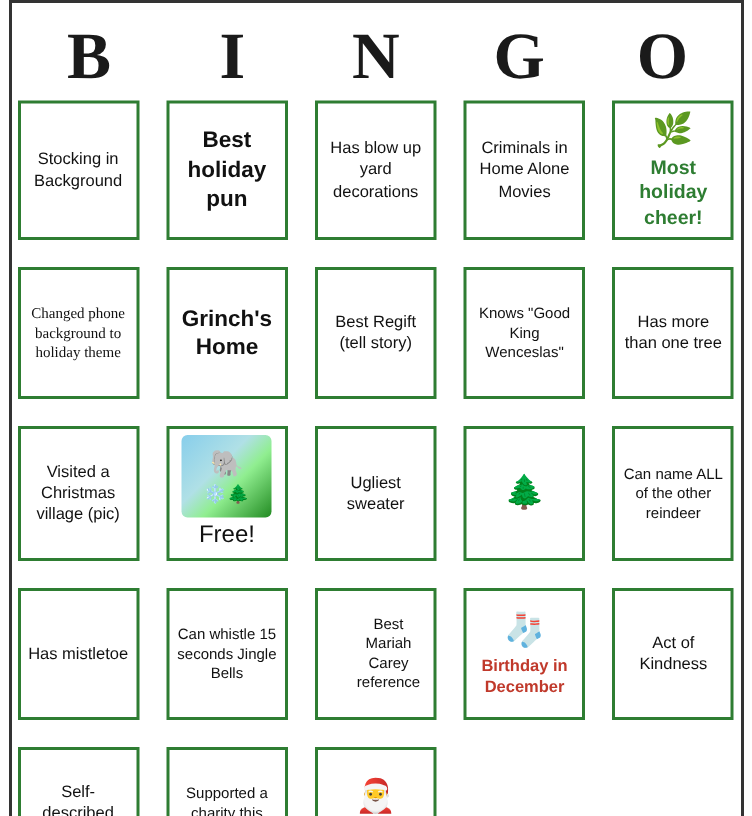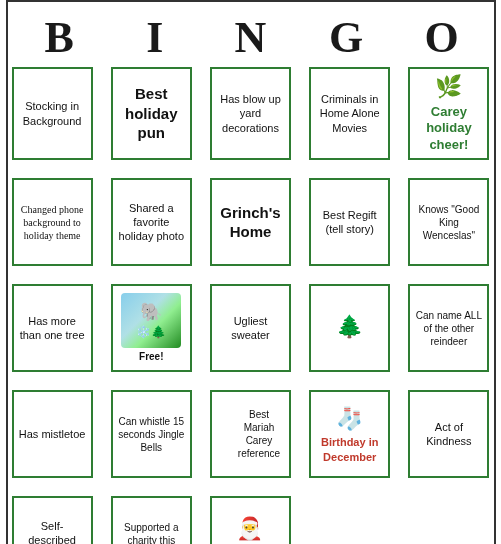--- a/index.html
+++ b/index.html
@@ -72,22 +72,22 @@
       background: linear-gradient(135deg, #87ceeb 0%, #b0e0e6 40%, #90ee90 60%, #228b22 100%);
       border-radius: 4px;
       display: flex;
       flex-direction: column;
       align-items: center;
       justify-content: center;
       font-size: 20px;
       margin-bottom: 2px;
     }
     .cell-label {
-      font-size: 10px;
-      font-weight: bold;
+      font-size: 16px;
+      font-weight: normal;
       color: #111;
     }
   </style>
 </head>
 <body>
 
 <div class="bingo-card">
   <div class="bingo-header">
     <div class="bingo-letter">B</div>
     <div class="bingo-letter">I</div>
@@ -104,41 +104,41 @@
       <span>Best holiday pun</span>
     </div>
     <div class="cell">
       <span>Has blow up yard decorations</span>
     </div>
     <div class="cell">
       <span>Criminals in Home Alone Movies</span>
     </div>
     <div class="cell" style="color:#2e7d32; font-weight:bold; font-size:13px;">
       <span class="cell-icon">🌿</span>
-      <span>Carey holiday cheer!</span>
+      <span>Most holiday cheer!</span>
     </div>
 
     <div class="cell" style="font-size:10px;font-family:Liberation Serif, serif;">
       <span>Changed phone background to holiday theme</span>
-    </div>
-    <div class="cell">
-      <span>Shared a favorite holiday photo</span>
     </div>
     <div class="cell big-text">
       <span>Grinch's Home</span>
     </div>
     <div class="cell">
       <span>Best Regift (tell story)</span>
     </div>
     <div class="cell" style="font-size:10px;">
       <span>Knows "Good King Wenceslas"</span>
     </div>
 
     <div class="cell">
       <span>Has more than one tree</span>
+    </div>
+    <div class="cell">
+      <span>Visited a Christmas village (pic)</span>
     </div>
     <div class="cell free">
       <div class="free-cell-img">
         <span style="font-size:18px;">🐘</span>
         <span style="font-size:12px;">❄️🌲</span>
       </div>
       <span class="cell-label">Free!</span>
     </div>
     <div class="cell">
       <span>Ugliest sweater</span>

